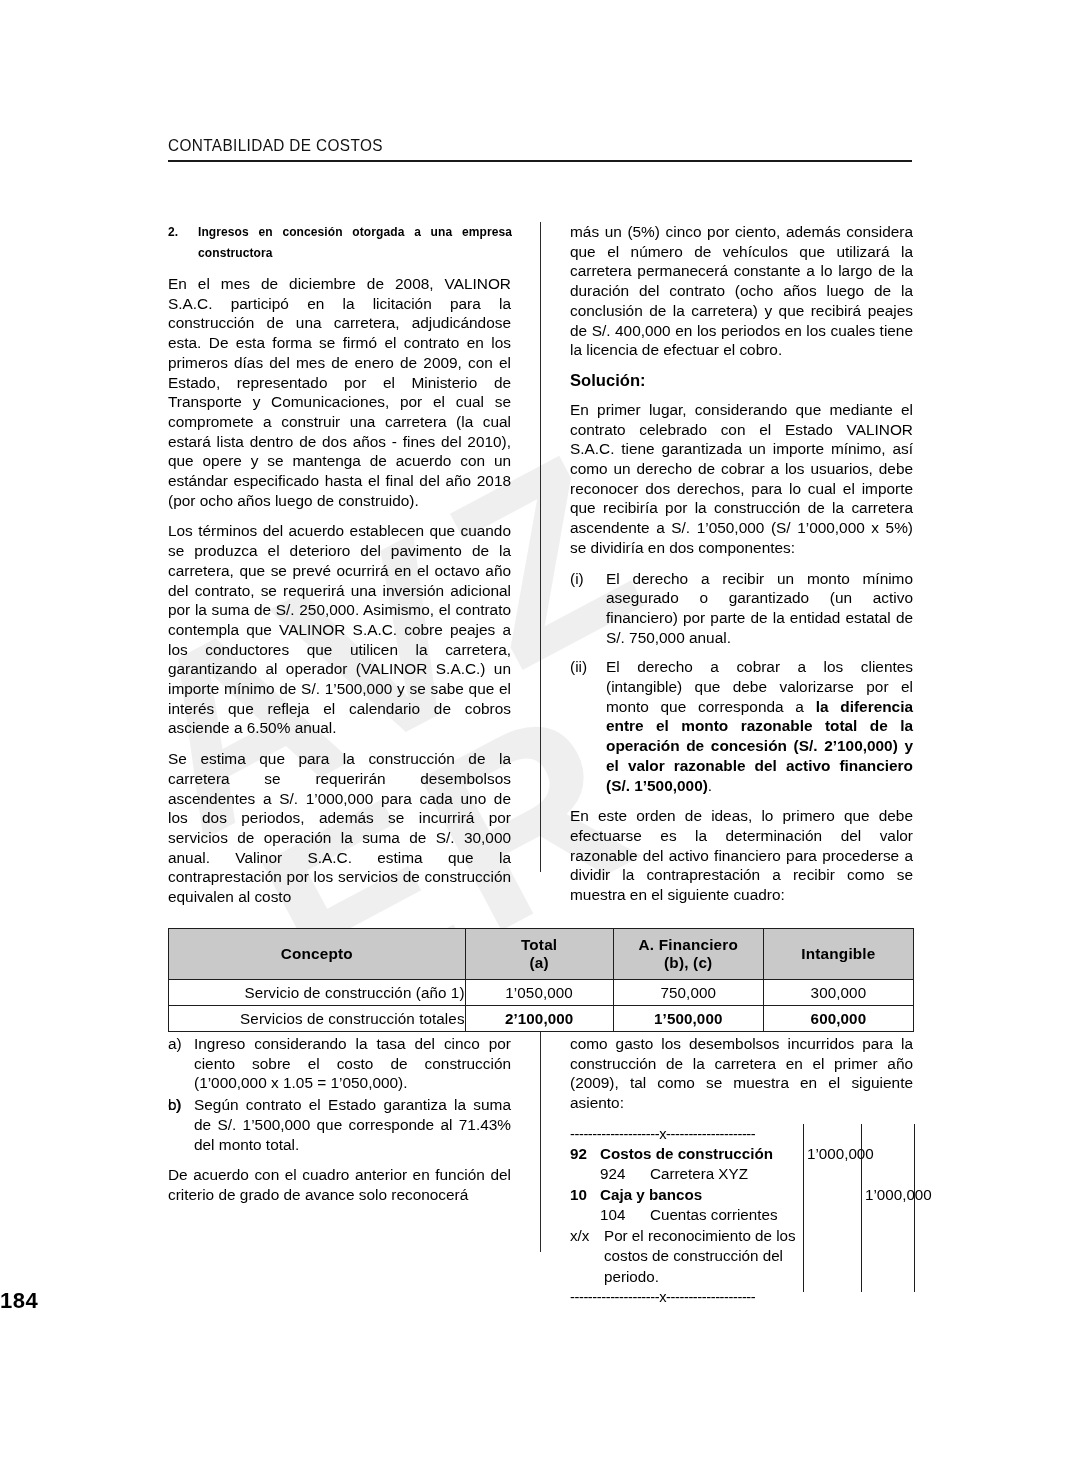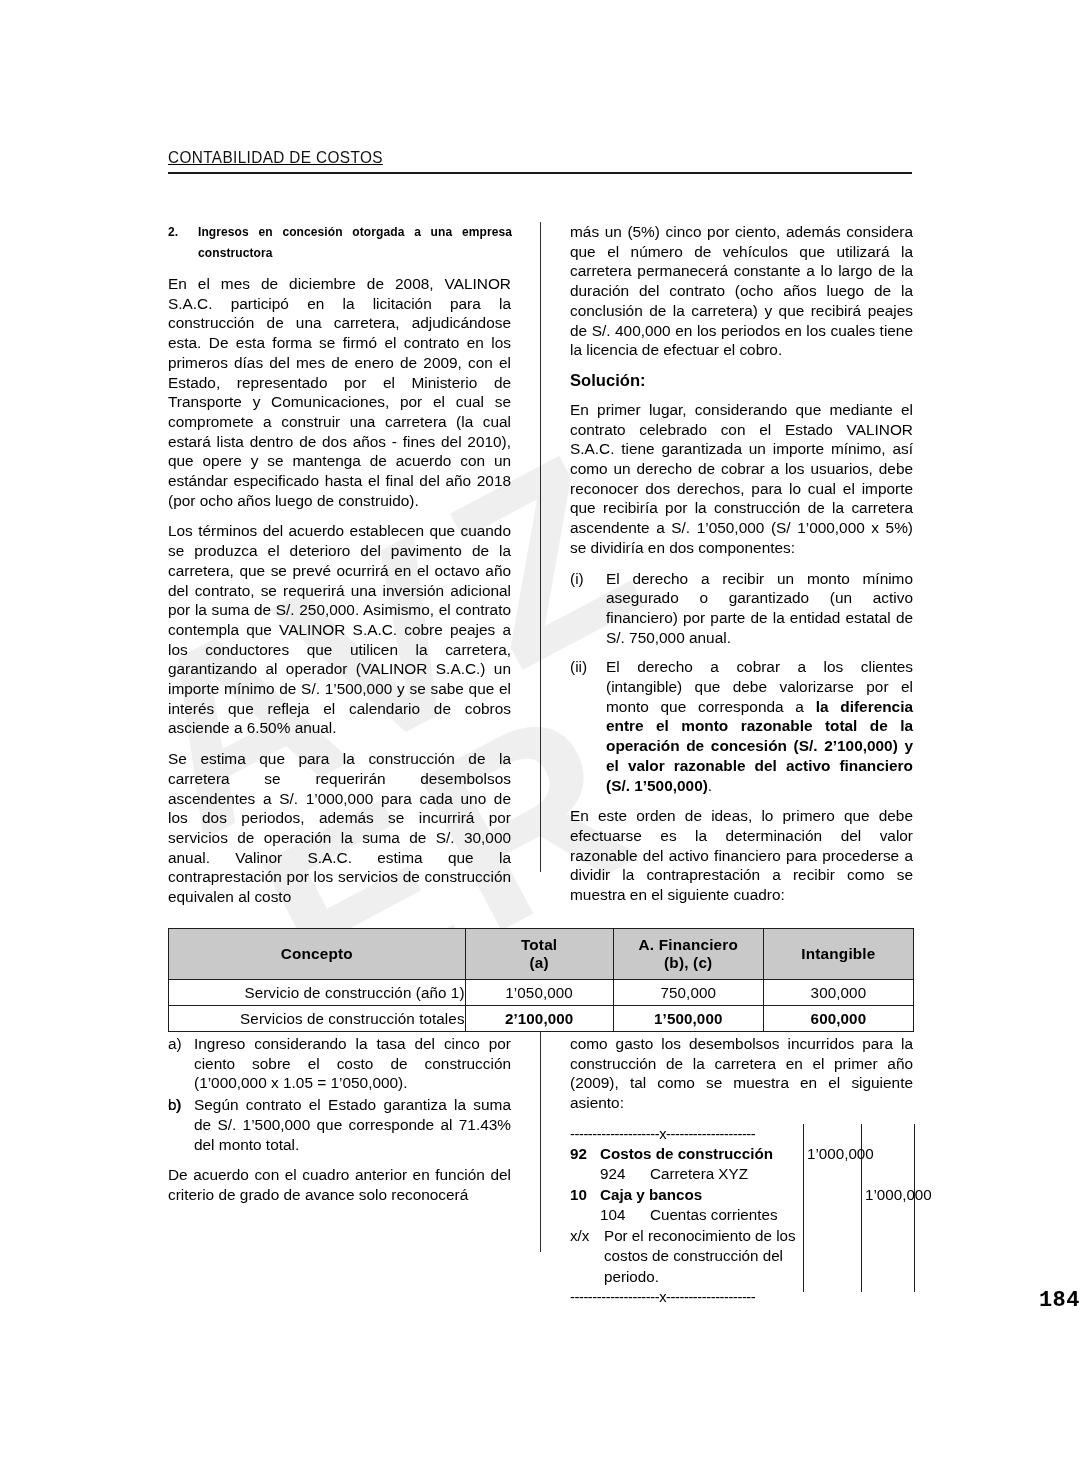--- a/index.html
+++ b/index.html
@@ -34,24 +34,23 @@
     pointer-events: none;
     z-index: 0;
     opacity: 0.13;
   }
   .watermark svg { width: 100%; height: 100%; display: block; }
 
   
   .running-head {
     position: absolute;
     left: 168px;
-    top: 148px;
+    top: 136px;
     width: 744px;
     z-index: 3;
-    text-decoration: underline;
   }
   .running-head .rh-text {
     font-family: "Liberation Sans Narrow", "Liberation Sans", sans-serif;
     font-size: 16.5px;
     letter-spacing: 0.4px;
     color: #111;
     transform: scaleX(0.93);
     transform-origin: left center;
     white-space: nowrap;
   }
@@ -255,22 +254,22 @@
     text-align: center;
   }
   .asiento .amt.debit  { left: 237px; }
   .asiento .amt.credit { left: 295px; }
 
   
   .folio {
     position: absolute;
     left: 0; right: 0;
     top: 1288px;
-    text-align: right;
-    font-family: Liberation Mono, monospace;
+    text-align: left;
+    font-family: Liberation Sans, sans-serif;
     font-weight: bold;
     font-size: 22px;
     letter-spacing: 0.5px;
     z-index: 3;
   }
 </style>
 </head>
 <body>
 
 <div class="page">

